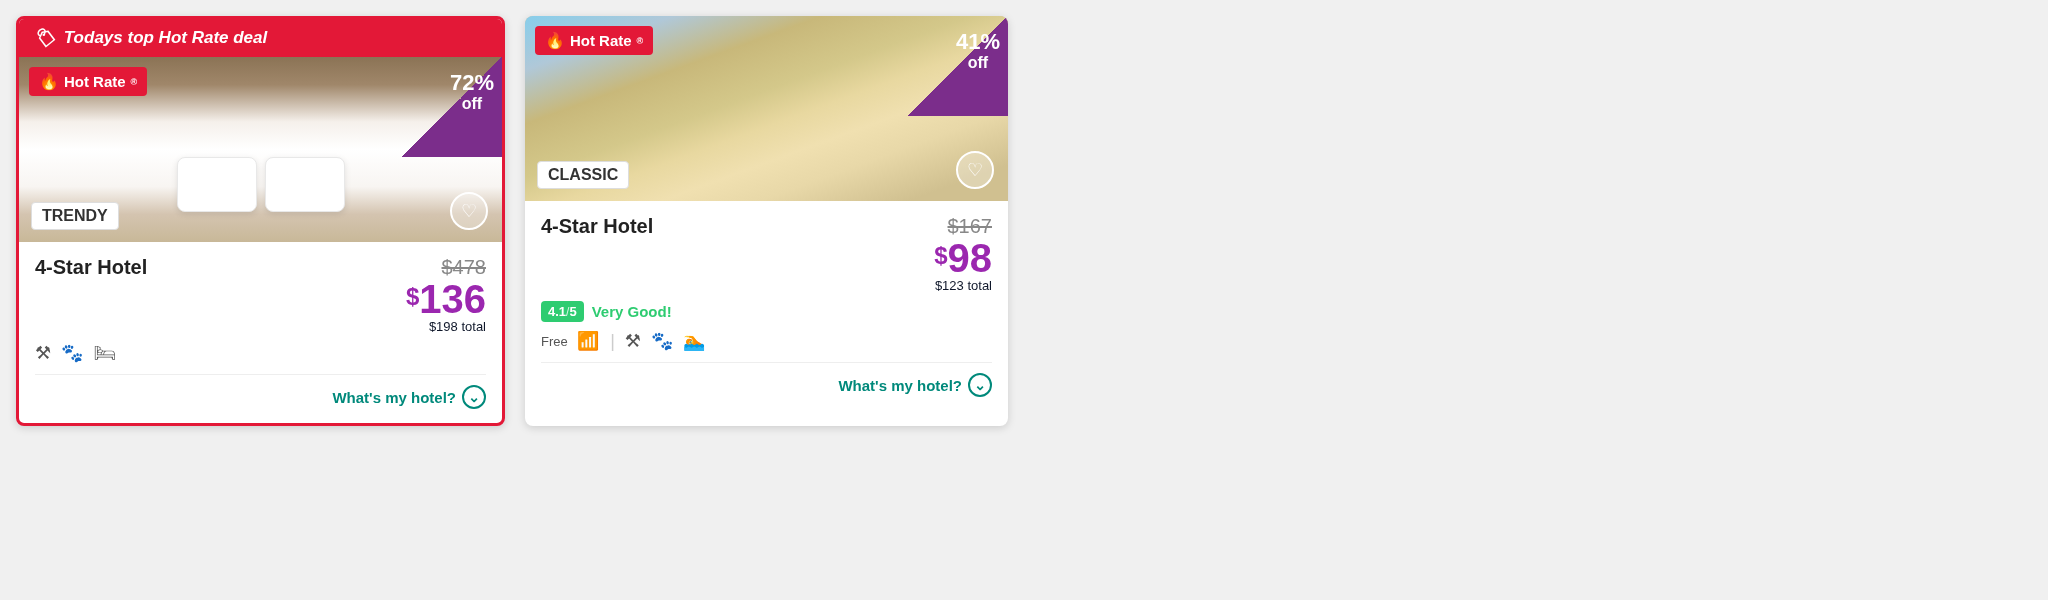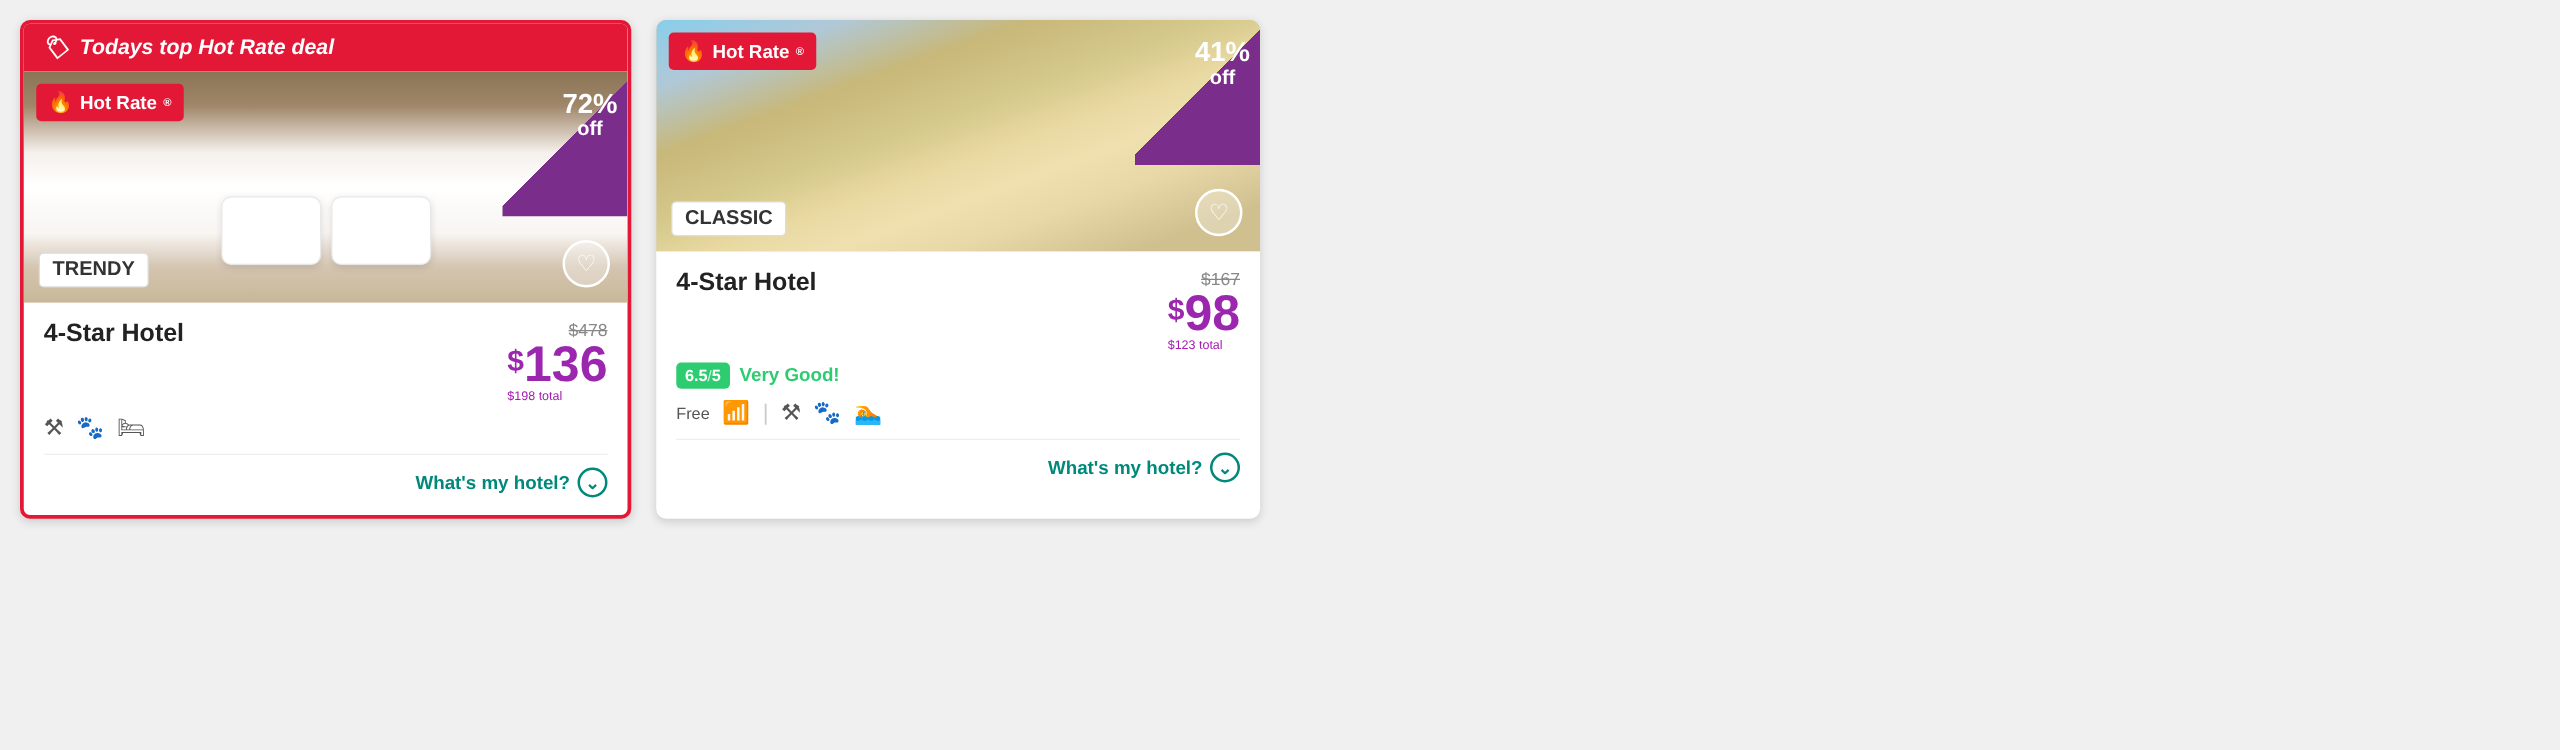--- a/index.html
+++ b/index.html
@@ -73,21 +73,21 @@
     .hot-rate-badge .reg-mark {
       font-size: 9px;
       vertical-align: super;
     }
 
     .discount-badge-inner {
       position: absolute;
       top: 0;
       right: 0;
       width: 100px;
-      height: 116px;
+      height: 100px;
       background: linear-gradient(135deg, transparent 50%, #7b2d8b 50%);
       display: flex;
       align-items: flex-start;
       justify-content: flex-end;
     }
 
     .discount-text {
       position: absolute;
       top: 14px;
       right: 8px;
@@ -152,43 +152,43 @@
       font-size: 20px;
       font-weight: bold;
       color: #222;
     }
 
     .price-area {
       text-align: right;
     }
 
     .original-price {
-      font-size: 14px;
+      font-size: 20px;
       color: #888;
       text-decoration: line-through;
     }
 
     .current-price {
       font-size: 40px;
       font-weight: bold;
       color: #9b27af;
       line-height: 1;
     }
 
     .current-price .dollar {
       font-size: 24px;
       vertical-align: top;
       margin-top: 6px;
       display: inline-block;
     }
 
     .total-price {
-      font-size: 10px;
-      color: #a21caf;
-      text-align: left;
+      font-size: 13px;
+      color: #0f172a;
+      text-align: right;
     }
 
     .rating-row {
       display: flex;
       align-items: center;
       gap: 8px;
       margin-bottom: 4px;
     }
 
     .rating-badge {
@@ -397,21 +397,21 @@
         <div class="original-price">$167</div>
         <div class="current-price">
           <span class="dollar">$</span><span>98</span>
         </div>
         <div class="total-price">$123 total</div>
       </div>
     </div>
 
     <div class="rating-row">
       <span class="rating-badge">
-        <span>6.5</span><span class="slash">/</span><span>5</span>
+        <span>4.1</span><span class="slash">/</span><span>5</span>
       </span>
       <span class="rating-label">Very Good!</span>
     </div>
 
 
     <div class="amenities-row">
       <span class="wifi-label">Free</span>
       <span>📶</span>
       <span class="amenities-divider">|</span>
       <span>⚒</span>

